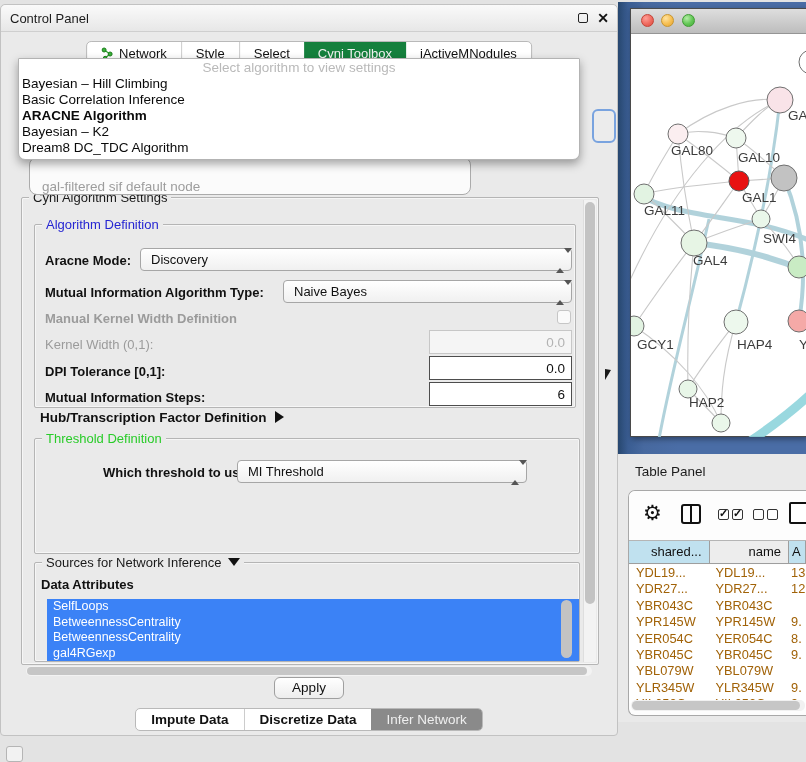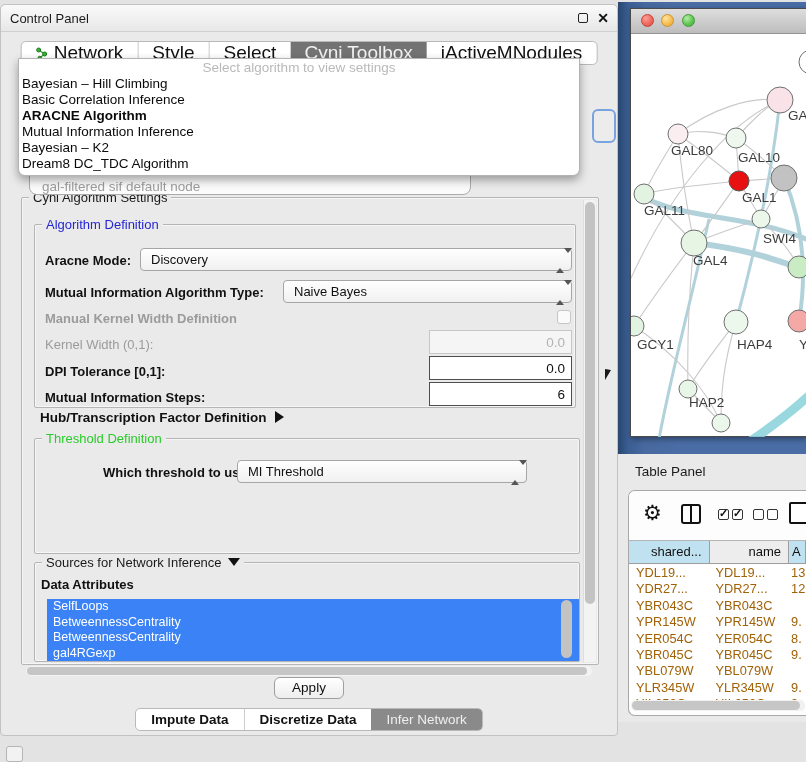--- a/index.html
+++ b/index.html
@@ -12,23 +12,23 @@
   .cp-titlebar { position:absolute; left:0; top:0; width:100%; height:27px;
     background:linear-gradient(#fafafa,#e7e7e7); border-bottom:1px solid #cfcfcf; border-radius:5px 5px 0 0; }
   .cp-title { position:absolute; left:9px; top:6px; font-size:13px; color:#1c1c1c; }
   .cp-controls { position:absolute; right:8px; top:6px; display:flex; gap:9px; align-items:center; }
   .float-icon { width:10px; height:10px; border:1.6px solid #222; border-radius:2px; }
   .close-icon { font-size:14px; font-weight:bold; color:#111; line-height:14px; }
 
   
   .tabbar { position:absolute; top:36px; left:50%; transform:translateX(-50%);
     display:flex; background:#fff; border:1px solid #b9b9b9; border-radius:5px; height:24px; overflow:hidden; }
-  .tab { display:flex; align-items:center; gap:5px; padding:0 14px; font-size:19px; color:#111; border-left:1px solid #ccc; white-space:nowrap; }
+  .tab { display:flex; align-items:center; gap:5px; padding:0 14px; font-size:13px; color:#111; border-left:1px solid #ccc; white-space:nowrap; }
   .tab:first-child { border-left:none; }
-  .tab.selected { background:#737373; color:#f2f2f2; border-left:none; }
+  .tab.selected { background:#15803d; color:#f2f2f2; border-left:none; }
   .tab.selected + .tab { border-left:none; }
 
   
   .algo-popup { position:absolute; left:17px; top:53px; width:562px; z-index:40;
     background:#fff; border:1px solid #b3b3b3; border-radius:1px 1px 7px 7px;
     box-shadow:0 4px 10px rgba(0,0,0,0.35); padding-bottom:3px; }
   .algo-placeholder { height:17px; line-height:17px; text-align:center; color:#b9b9b9; font-size:13.5px; }
   .algo-item { height:16px; line-height:16px; padding-left:3px; font-size:13.5px; color:#0a0a0a; }
   .algo-item.bold { font-weight:bold; }
 
@@ -177,21 +177,20 @@
   <div class="bg-focus-fragment"></div>
   <div class="bg-combo-fragment">
     <span>gal-filtered sif default node</span>
   </div>
 
   <div class="algo-popup">
     <div class="algo-placeholder">Select algorithm to view settings</div>
     <div class="algo-item">Bayesian – Hill Climbing</div>
     <div class="algo-item">Basic Correlation Inference</div>
     <div class="algo-item bold">ARACNE Algorithm</div>
-    <div class="algo-item">Mutual Information Inference</div>
     <div class="algo-item">Bayesian – K2</div>
     <div class="algo-item">Dream8 DC_TDC Algorithm</div>
   </div>
 
   <div class="grp cyni-settings">
     <span class="grp-label">Cyni Algorithm Settings</span>
 
     <div class="v-scroll">
         <div class="thumb"></div>
       </div>

